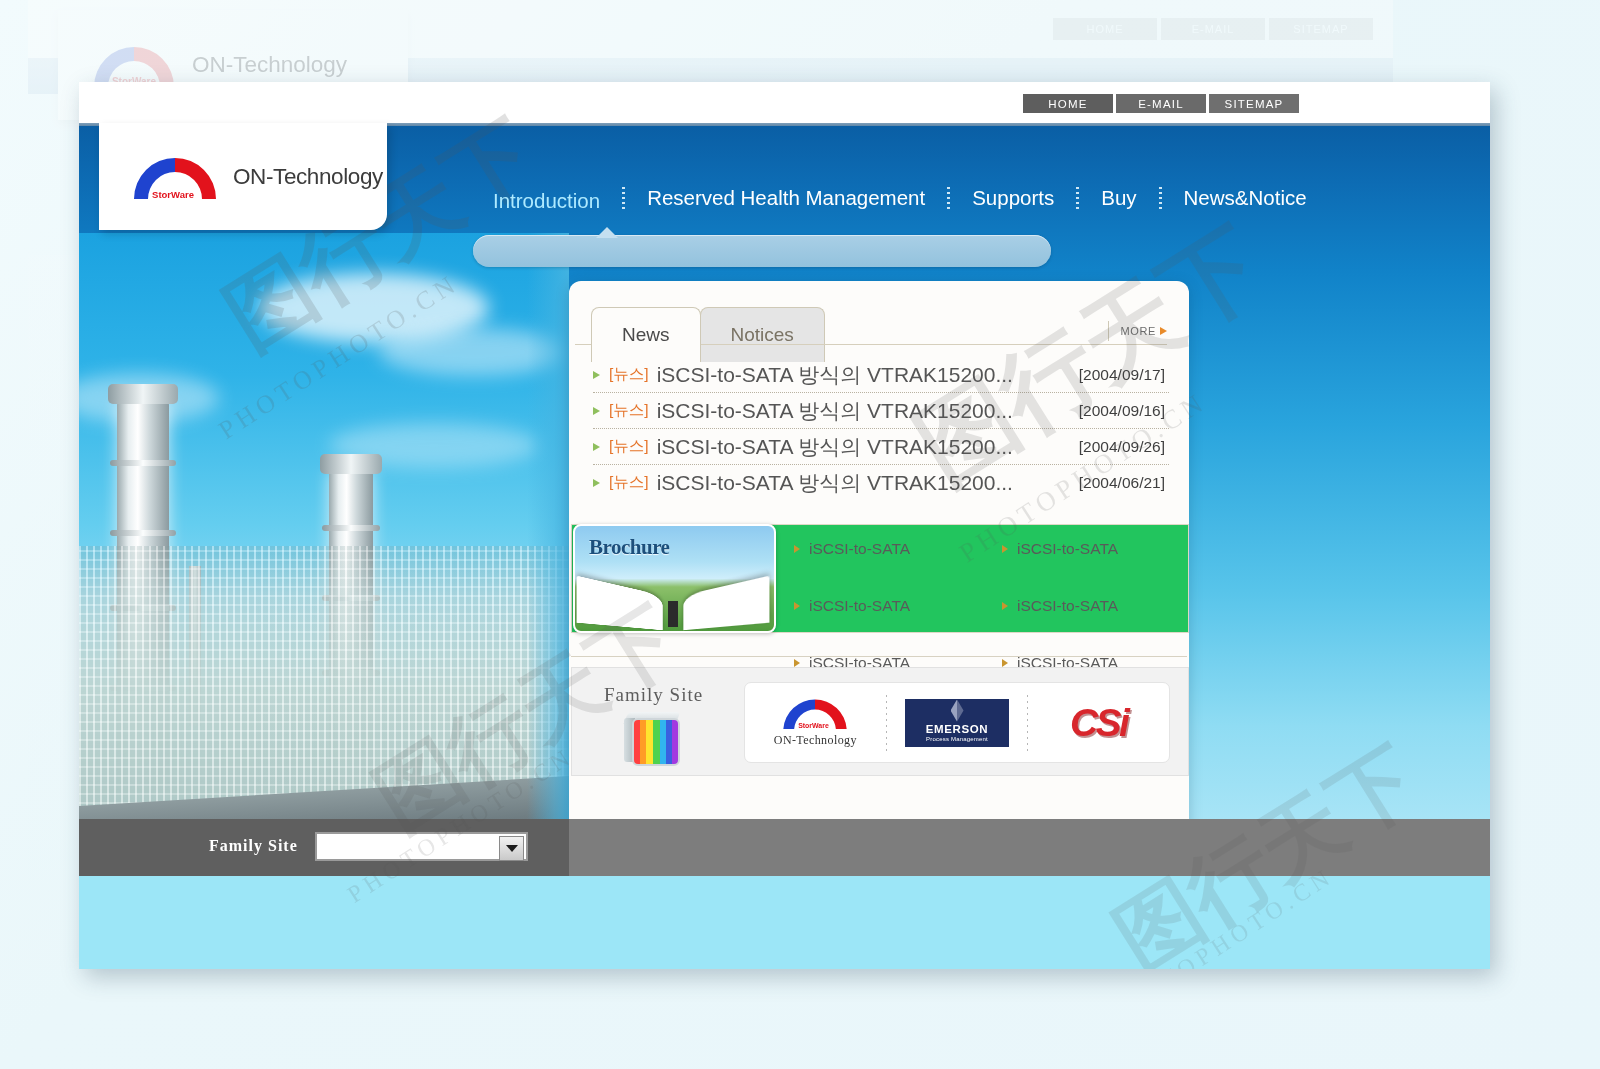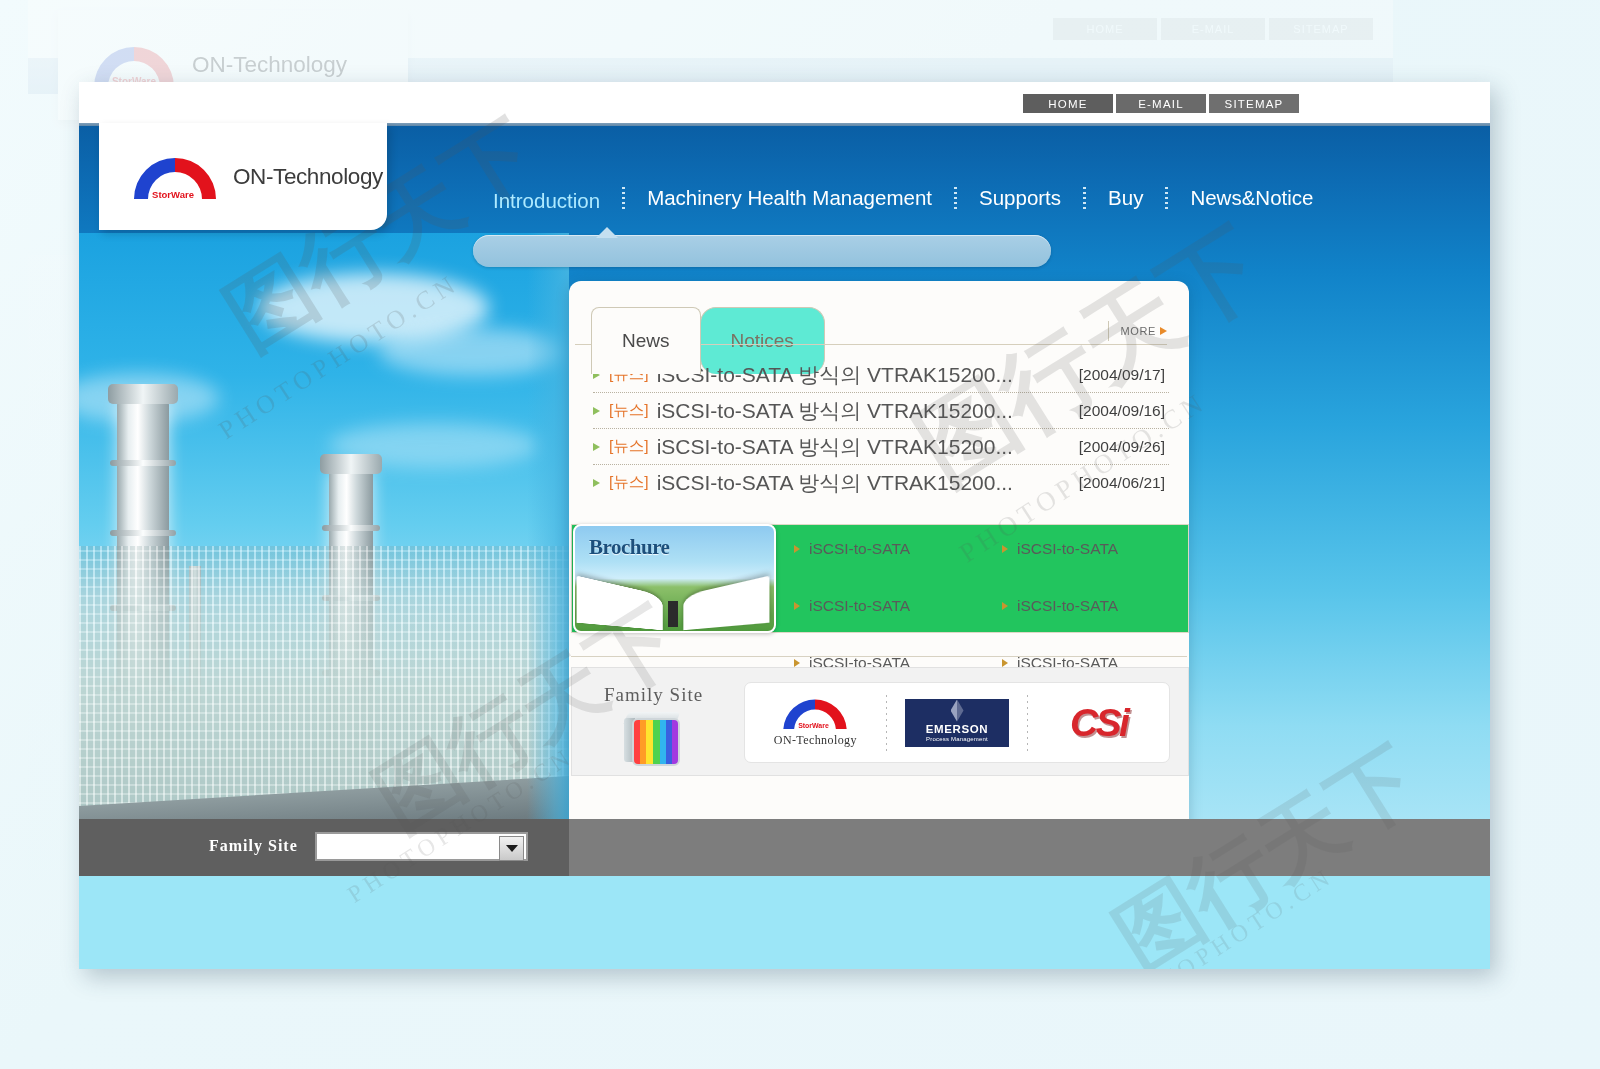--- a/index.html
+++ b/index.html
@@ -166,26 +166,26 @@
   
   .card{
     position:absolute;left:490px;top:158px;width:620px;height:600px;
     background:#fdfcfa;border-radius:12px 12px 0 0;
     box-shadow:0 3px 14px rgba(0,50,80,.22);
   }
 
   
   .tabs{position:absolute;left:22px;top:26px;display:flex;align-items:flex-end;}
   .tab{
-    height:38px;padding:14px 30px;line-height:38px;font-size:19px;cursor:pointer;
+    height:38px;padding:8px 30px;line-height:38px;font-size:19px;cursor:pointer;
     border-radius:8px 8px 0 0;border:1px solid #cfc9b6;border-bottom:none;
     font-family:"Liberation Sans",sans-serif;
   }
   .tab.active{background:#fdfcfa;color:#4a4a4a;position:relative;z-index:3;}
-  .tab.inactive{background:#5eead4;color:#7a7364;margin-left:-1px;border-radius:16px;}
+  .tab.inactive{background:#e5e5e5;color:#7a7364;margin-left:-1px;}
   .tabs-rule{
     position:absolute;left:22px;top:63px;width:576px;height:1px;background:#d6cfbc;
   }
   .tabs-rule-left{
     position:absolute;left:6px;top:63px;width:18px;height:1px;background:#d6cfbc;
   }
   .more{
     position:absolute;right:22px;top:40px;display:flex;align-items:center;gap:4px;
     font-size:11px;color:#6d6d6d;letter-spacing:.6px;cursor:pointer;
     padding-left:12px;border-left:1px solid #cfc9b6;height:20px;
@@ -411,21 +411,21 @@
         <div class="ground"></div>
         <div class="photo-fade-r"></div>
       </div>
 
       <div class="subbar"></div>
       <div class="navpointer"></div>
 
       <div class="mainnav">
         <div class="item active">Introduction</div>
         <div class="sep"></div>
-        <div class="item">Machinery Health Management</div>
+        <div class="item">Reserved Health Management</div>
         <div class="sep"></div>
         <div class="item">Supports</div>
         <div class="sep"></div>
         <div class="item">Buy</div>
         <div class="sep"></div>
         <div class="item">News&amp;Notice</div>
       </div>
 
       <div class="logo-tab">
         <div class="logo-mark">

